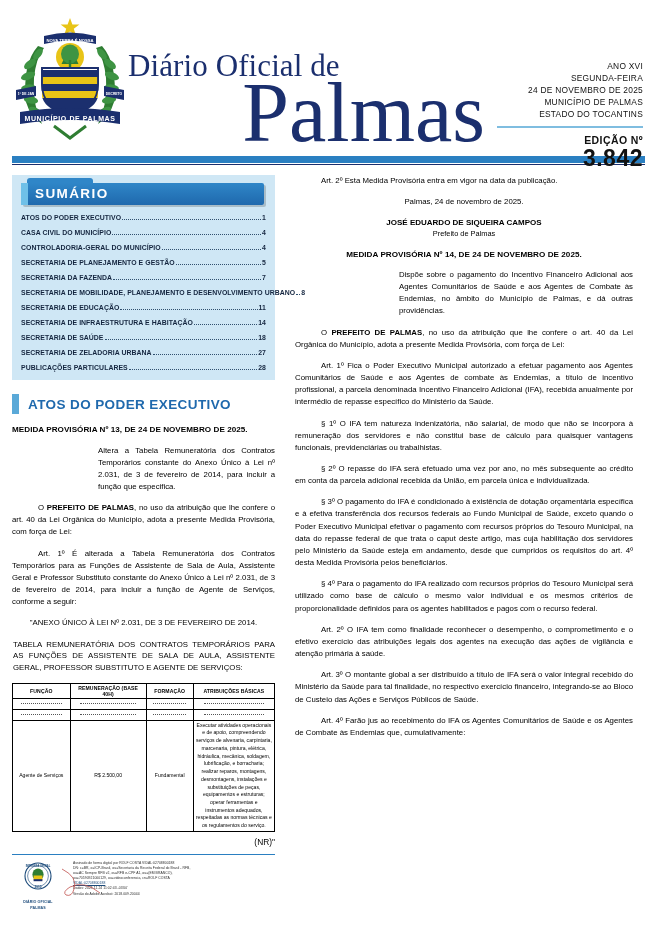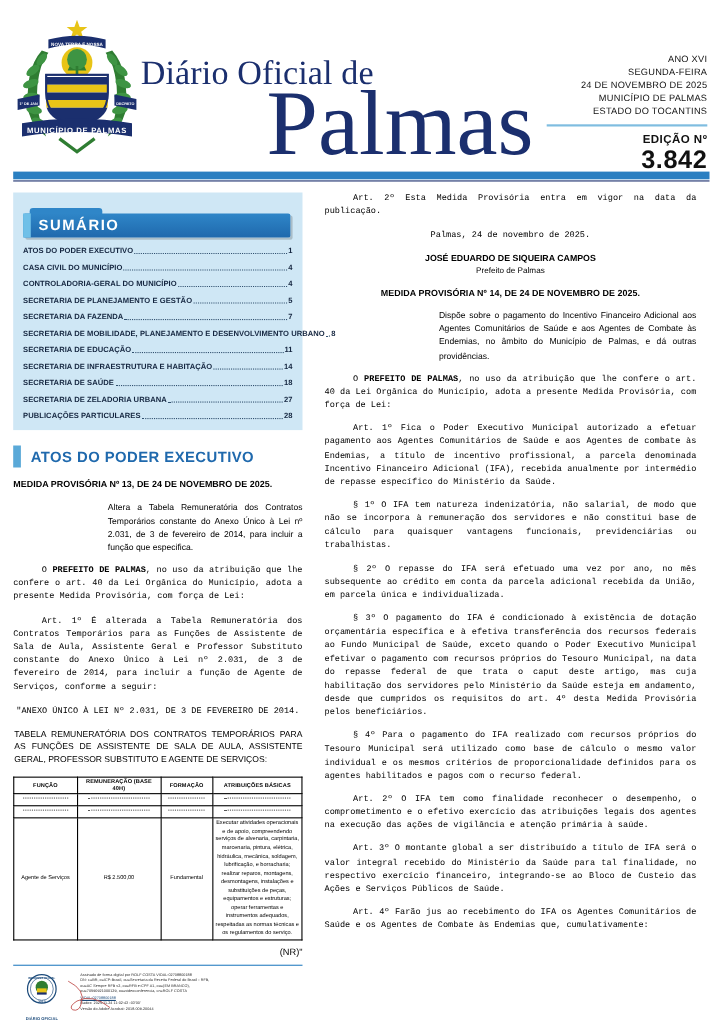--- a/index.html
+++ b/index.html
@@ -32,36 +32,36 @@
   .t-palmas{
     font-family:"Liberation Serif", serif;
     font-size:84px;color:#1b2f6e;
     line-height:0.82;
     text-align:right;
     padding-right:6px;
     margin-top:-2px;
     font-weight:400;
   }
 
-  .info-block{flex:0 0 152px;text-align:right;padding-top:48px;}
+  .info-block{flex:0 0 152px;text-align:right;padding-top:61px;}
   .info-line{font-size:8.4px;letter-spacing:0.25px;line-height:1.42;color:#111;}
   .info-rule{height:2px;background:#7fbde0;margin:5px 0 6px auto;width:146px;}
   .edicao-lbl{font-size:10.5px;font-weight:bold;letter-spacing:0.4px;color:#111;}
   .edicao-num{font-size:23px;font-weight:bold;letter-spacing:0.5px;color:#111;line-height:1.05;}
 
   .mh-bar{height:7px;background:#2a7fc1;margin:4px 12px 0 12px;}
   .mh-bar2{height:1px;background:#1b2f6e;margin:1px 12px 0 12px;}
 
   
   .cols{display:flex;padding:10px 12px 0 12px;box-sizing:border-box;}
   .col-l{width:277px;flex:0 0 277px;padding-right:14px;box-sizing:border-box;}
   .col-r{width:344px;flex:0 0 344px;padding-left:6px;box-sizing:border-box;}
 
   
-  .sumario-box{background:#cfe7f5;padding:12px 9px 9px 9px;position:relative;}
+  .sumario-box{background:#cfe7f5;padding:1px 9px 9px 9px;position:relative;}
   .sumario-head{position:relative;height:27px;margin:2px 0 9px 0;}
   .sumario-head .tab{
     position:absolute;left:6px;top:0;width:66px;height:7px;background:#2f86c8;
     border-top-left-radius:3px;border-top-right-radius:3px;
   }
   .sumario-head .bar{
     position:absolute;left:0;top:5px;right:2px;height:22px;
     background:linear-gradient(180deg,#2f86c8 0%,#1f69ad 100%);
     border-radius:2px;
     box-shadow:2px 2px 0 rgba(0,0,0,.18);
@@ -80,21 +80,21 @@
   }
   .sum-item .pg{white-space:nowrap;}
 
   
   .sec-head{display:flex;align-items:center;margin:14px 0 11px 0;}
   .sec-head .bar{width:7px;height:20px;background:#5aa9d8;flex:0 0 7px;margin-right:9px;}
   .sec-head .txt{color:#1f69ad;font-size:13.5px;font-weight:bold;letter-spacing:0.4px;}
 
   
   .doc-title{font-size:8.1px;font-weight:bold;letter-spacing:0.05px;margin:0 0 9px 0;line-height:1.25;}
-  p.b{font-size:7.8px;line-height:1.56;text-align:justify;margin:0 0 9px 0;font-family:Liberation Mono, monospace;}
+  p.b{font-size:7.8px;line-height:1.56;text-align:justify;margin:0 0 9px 0;}
   p.b.ind{text-indent:26px;}
   p.ementa{
     font-size:7.8px;line-height:1.56;text-align:justify;margin:0 0 9px 0;
     margin-left:86px;
   }
   p.center{text-align:center;text-indent:0;}
   .sig-name{font-size:8px;text-align:center;margin:0;line-height:1.4;font-weight:bold;}
   .sig-role{font-size:7.4px;text-align:center;margin:0 0 11px 0;line-height:1.4;}
   .caps-title{font-size:7.8px;line-height:1.5;text-align:justify;margin:0 0 9px 1px;}
   .nr{font-size:8.4px;text-align:right;margin:5px 0 0 0;}

